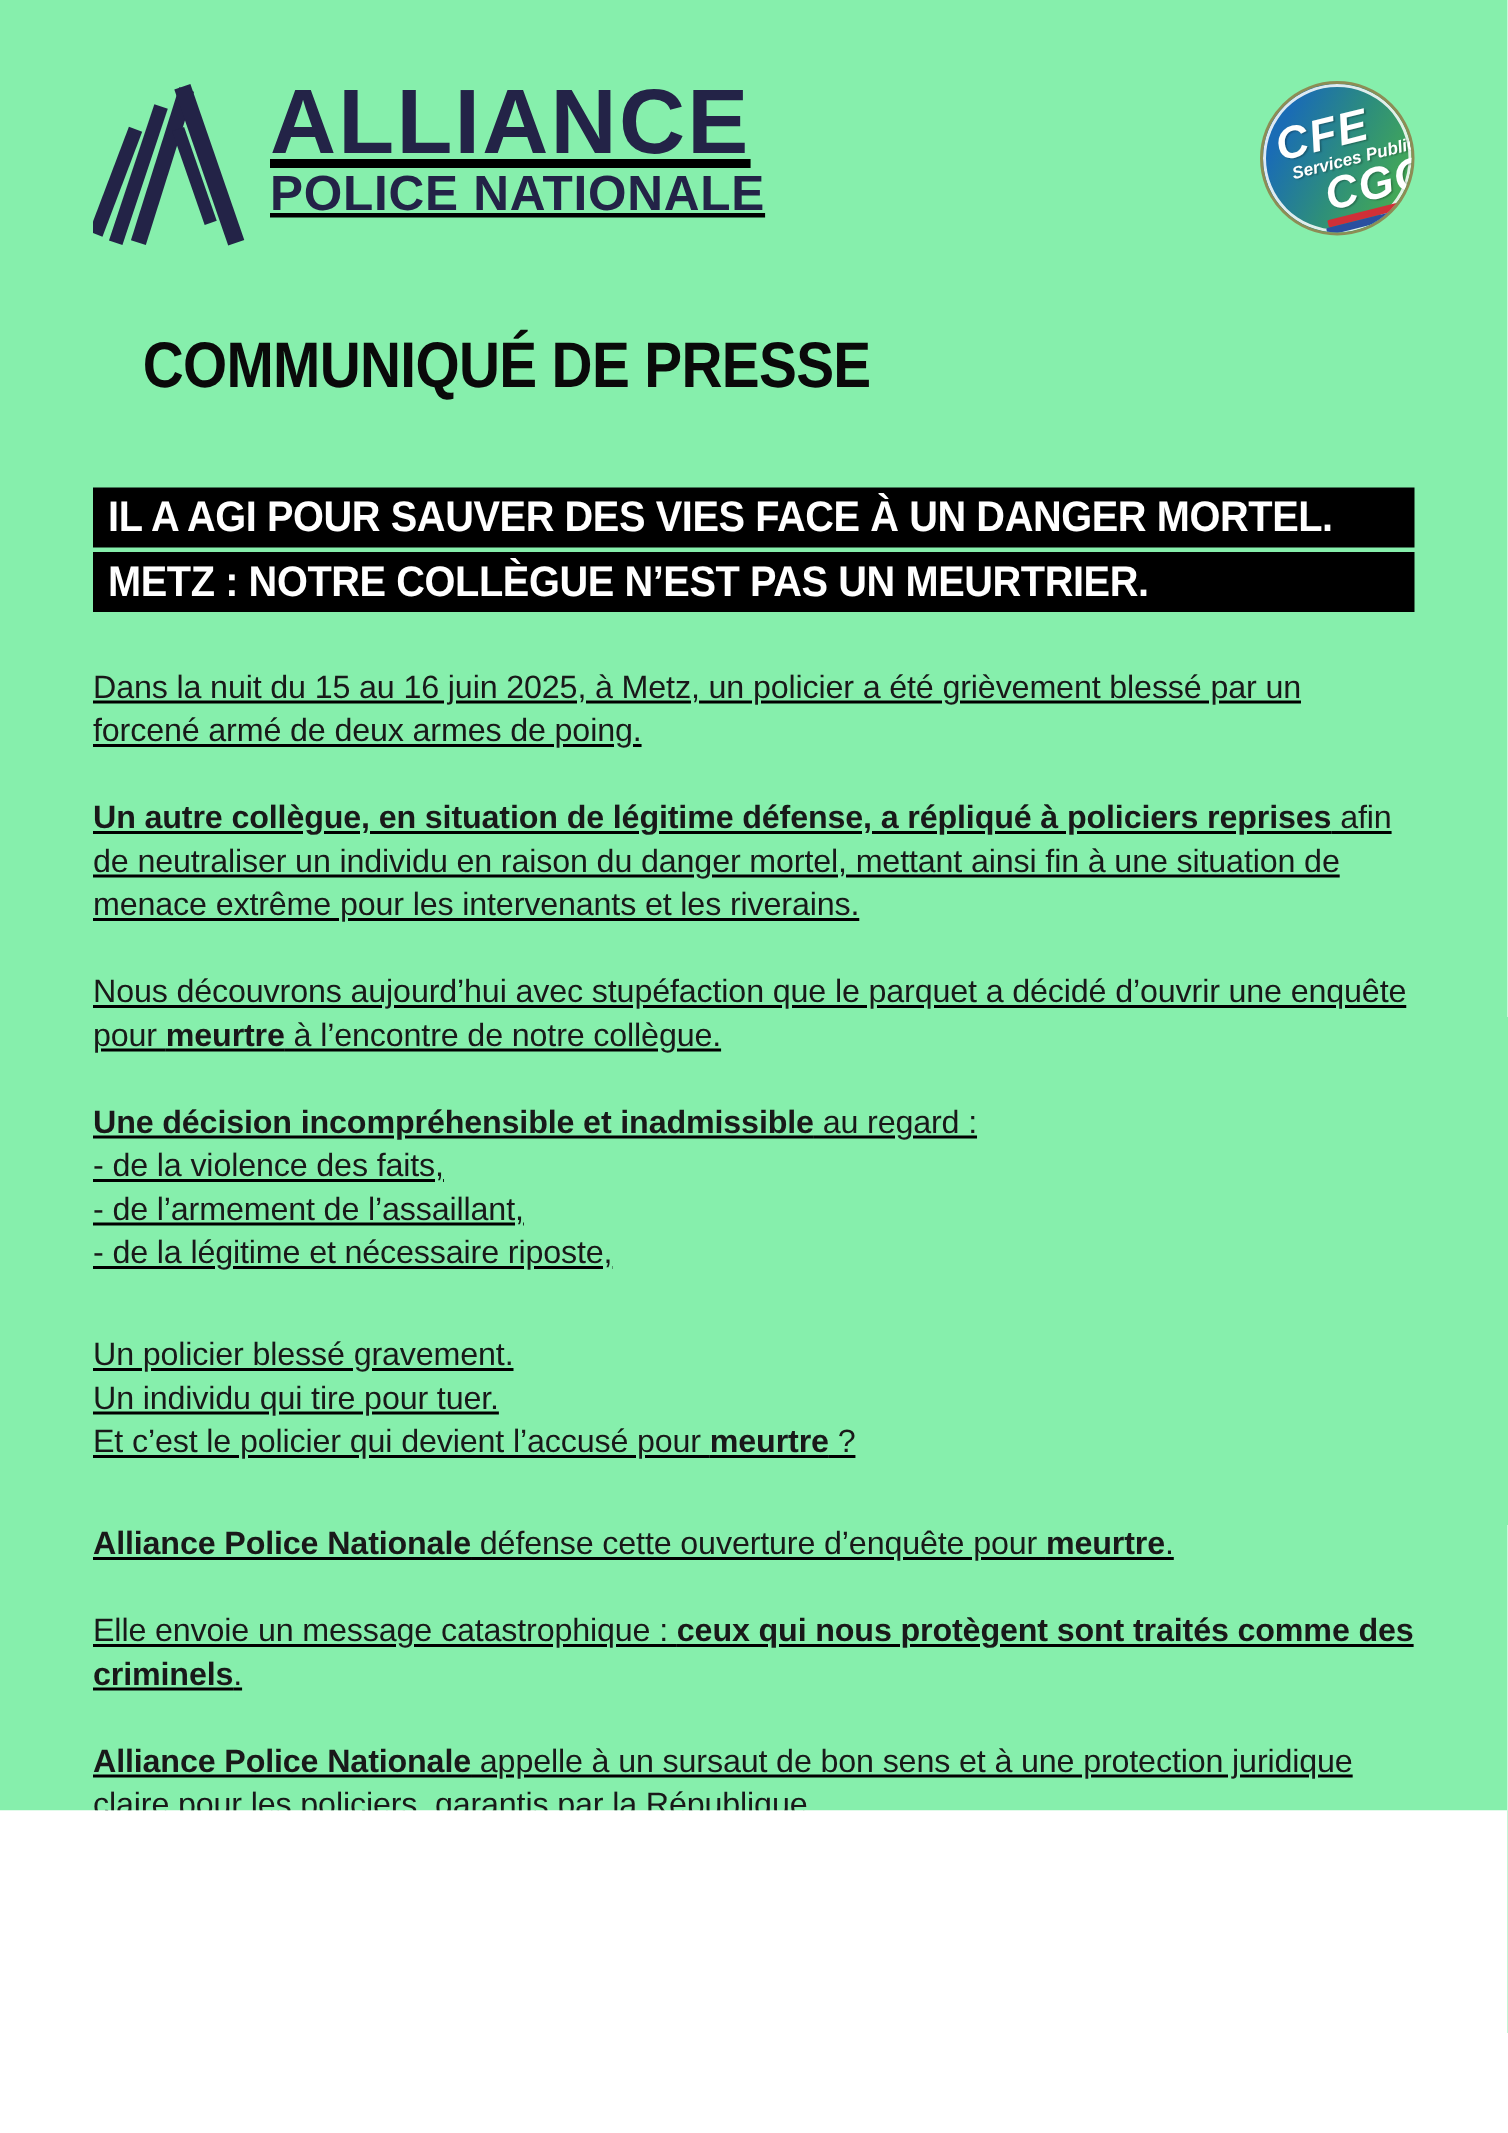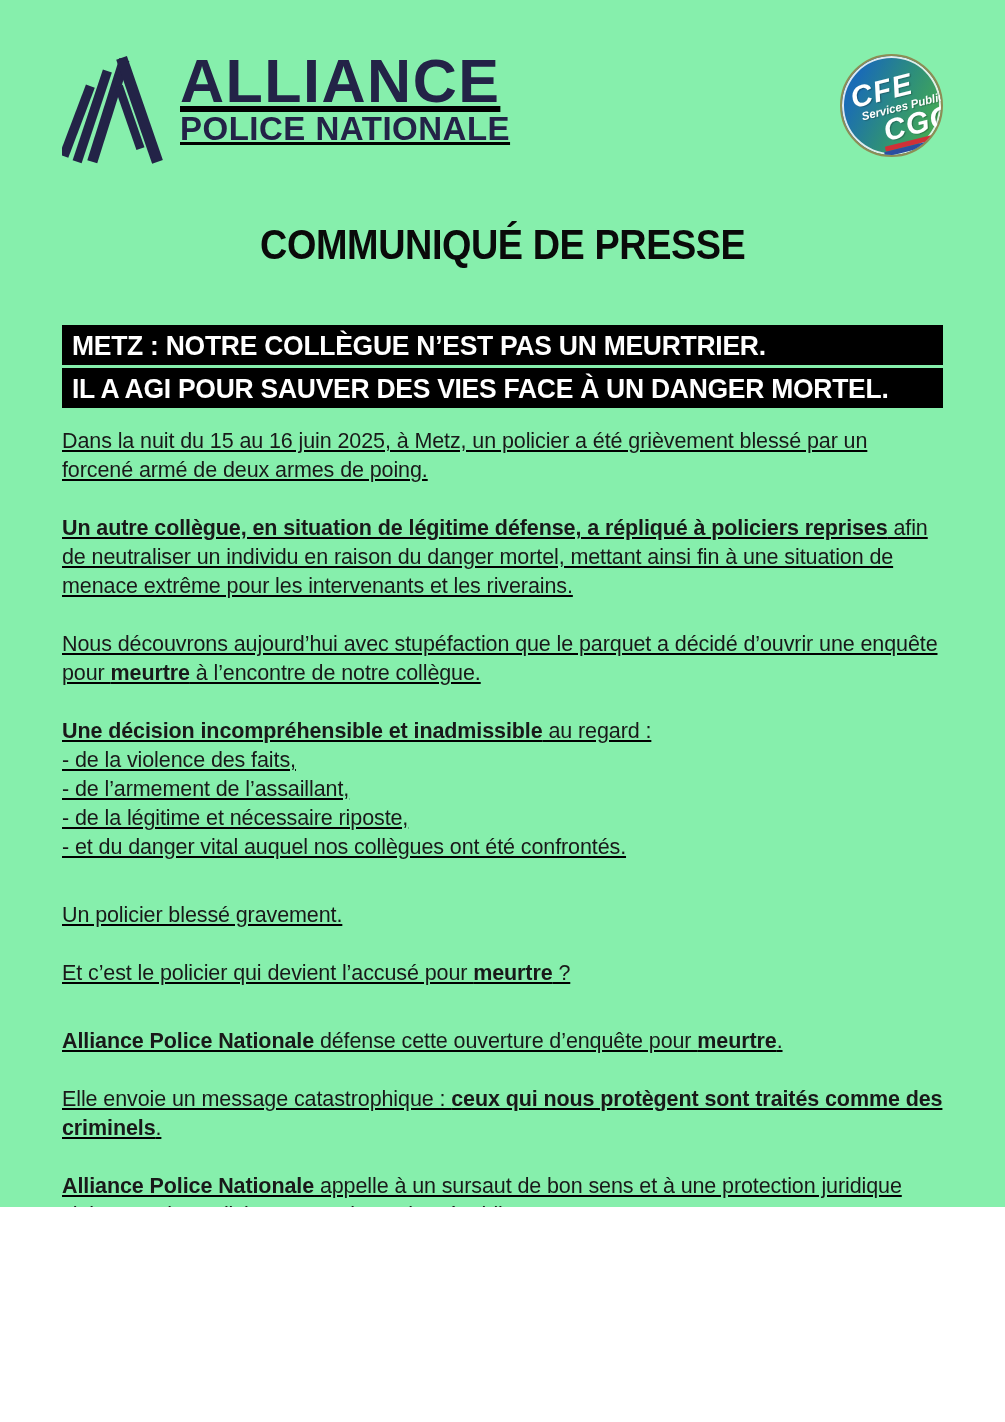--- a/index.html
+++ b/index.html
@@ -67,40 +67,40 @@
   .badge .cgc{
     position:absolute;left:36px;top:56px;
     font-style:italic;font-weight:700;font-size:30px;color:#fff;
     text-shadow:1px 1px 1px rgba(0,0,0,.25);letter-spacing:1px;
   }
   .badge .stripe{position:absolute;height:4.5px;width:58px;border-radius:1px;}
   .badge .stripe.red{background:var(--stripe-red);left:33px;top:88px;}
   .badge .stripe.blue{background:var(--stripe-blue);left:31px;top:93px;}
   
   .doc-title{
-    margin-top:52px;text-align:center;
+    margin-top:52px;
     font-size:43px;font-weight:700;color:#0a0a0a;
     line-height:1.05;white-space:nowrap;
   }
   .doc-title>span{display:inline-block;transform:scaleX(0.88);transform-origin:center;letter-spacing:-0.5px;}
   
   .banner{margin-top:58px;}
   .banner .bar{
     background:var(--banner-bg);color:var(--banner-fg);
     height:40px;display:flex;align-items:center;
     padding:0 10px;overflow:hidden;
   }
   .banner .bar + .bar{margin-top:3px;}
   .banner .bar span{
     font-size:28.5px;font-weight:700;white-space:nowrap;
     display:inline-block;transform:scaleX(0.93);transform-origin:left center;
     letter-spacing:-0.3px;line-height:1;
   }
   
-  .body-copy{margin-top:19px;color:var(--body-ink);}
+  .body-copy{margin-top:36px;color:var(--body-ink);}
   .body-copy p{
     font-size:21.5px;line-height:29px;margin-bottom:29px;
     letter-spacing:-0.1px;
   }
   .body-copy p.gap-lg{margin-top:39px;}
   .body-copy .b{font-weight:700;}
   
   .footer{
     position:absolute;left:62px;right:62px;top:1334px;
     text-align:right;font-size:19px;color:#1c1c1c;letter-spacing:0.2px;
@@ -136,33 +136,33 @@
       </div>
     </div>
   </div>
 
   <h1 class="doc-title">
     <span>COMMUNIQUÉ DE PRESSE</span>
   </h1>
 
   <div class="banner">
     <div class="bar">
-      <span>METZ : NOTRE COLLÈGUE N’EST PAS UN MEURTRIER.</span>
+      <span>IL A AGI POUR SAUVER DES VIES FACE À UN DANGER MORTEL.</span>
     </div>
     <div class="bar">
-      <span>IL A AGI POUR SAUVER DES VIES FACE À UN DANGER MORTEL.</span>
+      <span>METZ : NOTRE COLLÈGUE N’EST PAS UN MEURTRIER.</span>
     </div>
   </div>
 
   <div class="body-copy">
       <p><span>Dans la nuit du 15 au 16 juin 2025, à Metz, un policier a été grièvement blessé par un forcené armé de deux armes de poing.</span></p>
       <p><span class="b">Un autre collègue, en situation de légitime défense, a répliqué à policiers reprises</span><span> afin de neutraliser un individu en raison du danger mortel, mettant ainsi fin à une situation de menace extrême pour les intervenants et les riverains.</span></p>
       <p><span>Nous découvrons aujourd’hui avec stupéfaction que le parquet a décidé d’ouvrir une enquête pour </span><span class="b">meurtre</span><span> à l’encontre de notre collègue.</span></p>
-      <p><span class="b">Une décision incompréhensible et inadmissible</span><span> au regard :</span><br><span>- de la violence des faits,</span><br><span>- de l’armement de l’assaillant,</span><br><span>- de la légitime et nécessaire riposte,</span><br><span>- et du danger vital auquel nos collègues ont été confrontés.</span></p>
-      <p class="gap-lg"><span>Un policier blessé gravement.</span><br><br><span>Et c’est le policier qui devient l’accusé pour </span><span class="b">meurtre</span><span> ?</span></p>
+      <p><span class="b">Une décision incompréhensible et inadmissible</span><span> au regard :</span><br><span>- de la violence des faits,</span><br><span>- de l’armement de l’assaillant,</span><br><span>- de la légitime et nécessaire riposte,</span><br></p>
+      <p class="gap-lg"><span>Un policier blessé gravement.</span><br><span>Un individu qui tire pour tuer.</span><br><span>Et c’est le policier qui devient l’accusé pour </span><span class="b">meurtre</span><span> ?</span></p>
       <p class="gap-lg"><span class="b">Alliance Police Nationale</span><span> défense cette ouverture d’enquête pour </span><span class="b">meurtre</span><span>.</span></p>
       <p><span>Elle envoie un message catastrophique : </span><span class="b">ceux qui nous protègent sont traités comme des criminels</span><span>.</span></p>
       <p><span class="b">Alliance Police Nationale</span><span> appelle à un sursaut de bon sens et à une protection juridique claire pour les policiers, garantis par la République.</span></p>
     </div>
 
   <div class="footer">Lundi 16 juin 2025</div>
 
 </div>
 
 </body></html>

